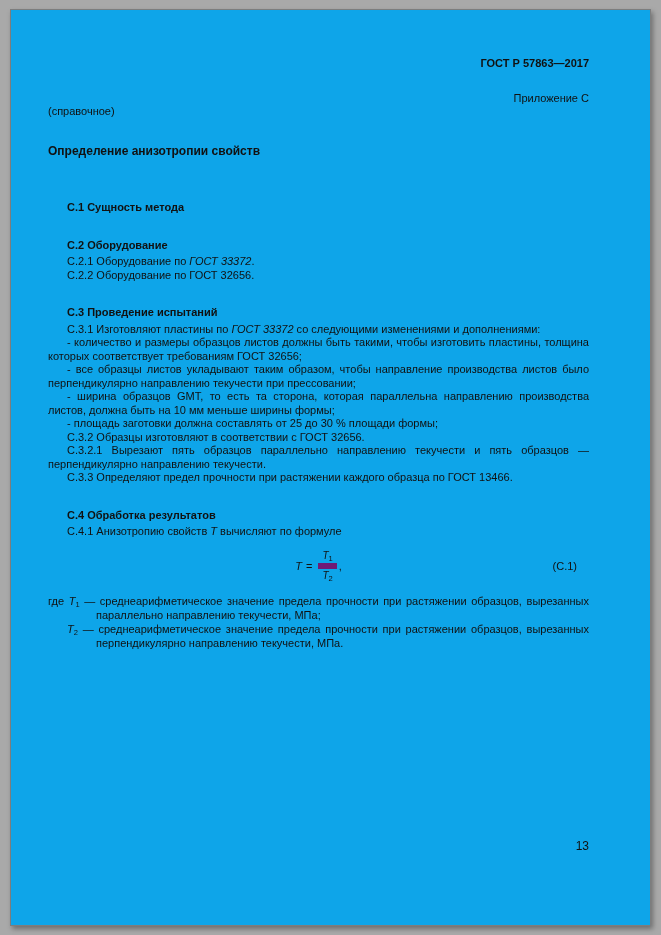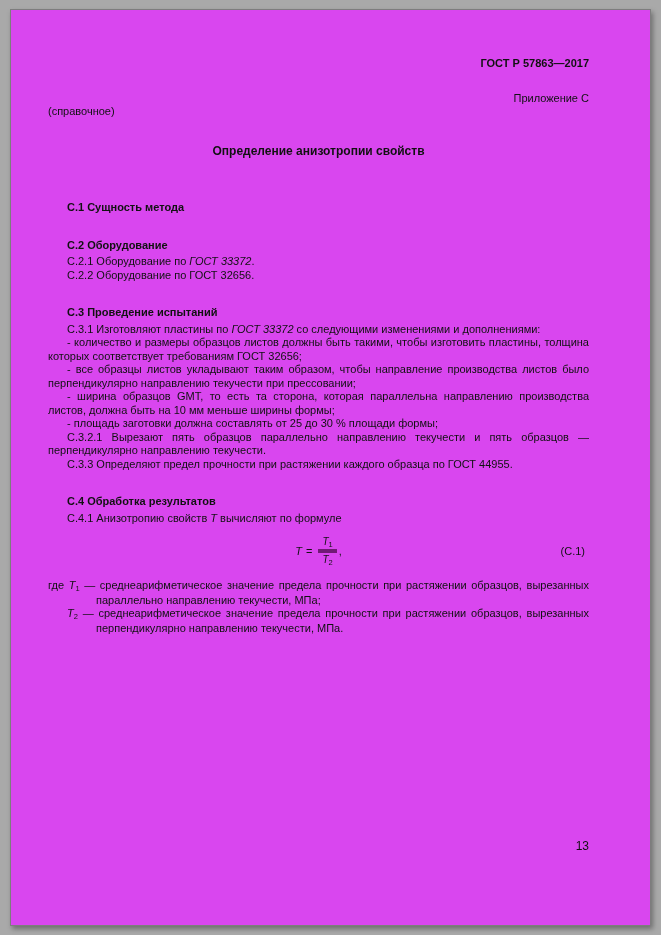--- a/index.html
+++ b/index.html
@@ -6,21 +6,21 @@
   html,body { width:661px; height:935px; overflow:hidden; }
   body {
     background:#a9a9a9;
     font-family:"Liberation Sans", sans-serif;
     position:relative;
   }
   .page {
     position:absolute;
     left:10px; top:9px;
     width:641px; height:917px;
-    background:#d946ef;
+    background:#0ea5e9;
     border:1px solid #7d7d7d;
     box-shadow:2px 3px 5px rgba(0,0,0,0.35);
     padding:47px 61px 0 37px;
     color:#111;
   }
   .doc-header {
     text-align:right;
     font-weight:bold;
     font-size:11px;
     line-height:13px;
@@ -30,21 +30,20 @@
     font-size:11px;
     line-height:13px;
     margin-top:22px;
   }
   .annex-subtitle {
     text-align:left;
     font-size:11px;
     line-height:13px;
   }
   .doc-title {
-    text-align:center;
     font-weight:bold;
     font-size:12px;
     line-height:15px;
     margin-top:26px;
   }
   .body-sections { margin-top:42px; }
   .para {
     font-size:11px;
     line-height:13.5px;
     text-align:justify;
@@ -79,24 +78,24 @@
     display:inline-block;
     text-align:center;
     margin:0 2px;
   }
   .frac .num, .frac .den {
     display:block;
     font-size:10px;
     line-height:13px;
     padding:0 4px;
   }
-  .frac .num { border-bottom:4px solid #701a75; }
+  .frac .num { border-bottom:6px solid #701a75; }
   .formula-number {
     position:absolute;
-    right:4px; top:50%;
+    right:12px; top:50%;
     transform:translateY(-50%);
     font-size:11px;
   }
   .where-block { margin-top:2px; }
   .para.where-first {
     padding-left:48px;
     text-indent:-48px;
   }
   .para.where-second {
     padding-left:48px;
@@ -125,22 +124,23 @@
       <p class="para heading"><span>С.1 Сущность метода</span></p>
       <p class="para heading"><span>С.2 Оборудование</span></p>
       <p class="para body"><span>С.2.1 Оборудование по </span><span class="it">ГОСТ 33372</span><span>.</span></p>
       <p class="para body"><span>С.2.2 Оборудование по ГОСТ 32656.</span></p>
       <p class="para heading"><span>С.3 Проведение испытаний</span></p>
       <p class="para body"><span>С.3.1 Изготовляют пластины по </span><span class="it">ГОСТ 33372</span><span> со следующими изменениями и дополнениями:</span></p>
       <p class="para body"><span>- количество и размеры образцов листов должны быть такими, чтобы изготовить пластины, толщина которых соответствует требованиям ГОСТ 32656;</span></p>
       <p class="para body"><span>- все образцы листов укладывают таким образом, чтобы направление производства листов было перпендикулярно направлению текучести при прессовании;</span></p>
       <p class="para body"><span>- ширина образцов GMT, то есть та сторона, которая параллельна направлению производства листов, должна быть на 10 мм меньше ширины формы;</span></p>
       <p class="para body"><span>- площадь заготовки должна составлять от 25 до 30 % площади формы;</span></p>
+      <p class="para body"><span>С.3.2 Образцы изготовляют в соответствии с ГОСТ 32656.</span></p>
       <p class="para body"><span>С.3.2.1 Вырезают пять образцов параллельно направлению текучести и пять образцов — перпендикулярно направлению текучести.</span></p>
-      <p class="para body"><span>С.3.3 Определяют предел прочности при растяжении каждого образца по ГОСТ 44955.</span></p>
+      <p class="para body"><span>С.3.3 Определяют предел прочности при растяжении каждого образца по ГОСТ 13466.</span></p>
       <p class="para heading"><span>С.4 Обработка результатов</span></p>
       <p class="para body"><span>С.4.1 Анизотропию свойств </span><span class="it">Т</span><span> вычисляют по формуле</span></p>
     </div>
 
   <div class="formula-row">
     <span class="formula">
       <span class="it">Т</span>
       <span class="eq">=</span>
       <span class="frac">
         <span class="num"><span class="it">Т</span><sub>1</sub></span>

